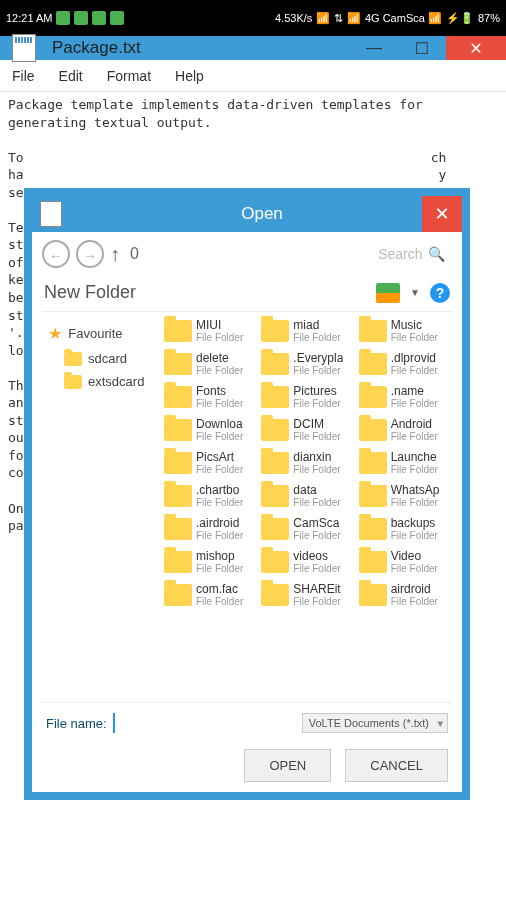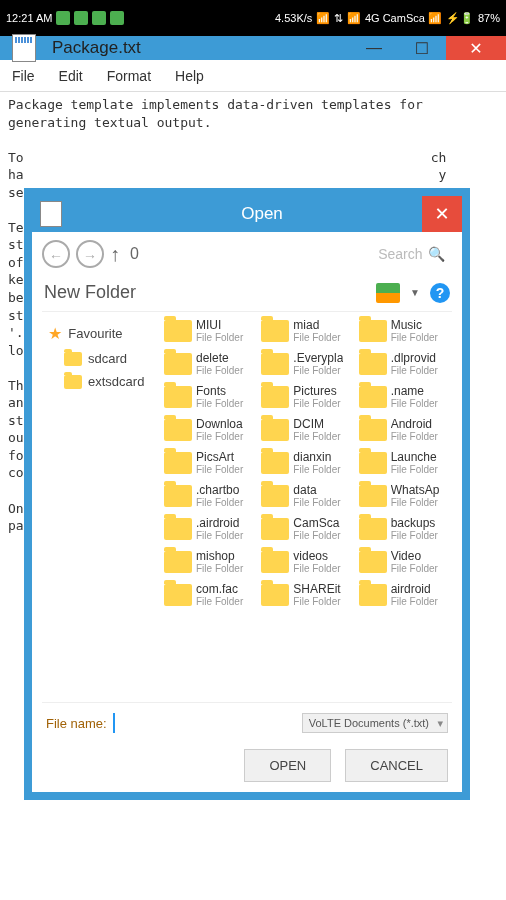--- a/index.html
+++ b/index.html
@@ -44,21 +44,21 @@
 .folder-icon-sm{width:18px;height:14px;background:#ffd54f;border-radius:2px;display:inline-block;position:relative}
 .folder-icon-sm::before{content:"";position:absolute;top:-3px;left:0;width:8px;height:3px;background:#ffd54f;border-radius:2px 2px 0 0}
 .file-grid{flex:1;display:grid;grid-template-columns:repeat(3,1fr);gap:4px 2px;padding:4px 0;overflow:hidden;align-content:start}
 .file-item{display:flex;align-items:flex-start;gap:4px;padding:2px}
 .folder-icon{width:28px;height:22px;background:#ffd54f;border-radius:2px;flex-shrink:0;position:relative;margin-top:2px}
 .folder-icon::before{content:"";position:absolute;top:-4px;left:0;width:12px;height:4px;background:#ffd54f;border-radius:2px 2px 0 0}
 .file-info{min-width:0}
 .file-name{font-size:12px;color:#333;white-space:nowrap;overflow:hidden;text-overflow:ellipsis}
 .file-type{font-size:10px;color:#999}
 .filename-row{display:flex;align-items:center;gap:6px;padding:10px 4px 12px;border-top:1px solid #eee}
-.filename-label{font-size:13px;color:#a16207}
+.filename-label{font-size:13px;color:#0c4a6e}
 .filename-input{flex:1;border:none;border-left:2px solid #2196f3;height:20px;padding-left:2px}
 .filetype-select{background:#f0f0f0;border:1px solid #ccc;padding:3px 18px 3px 6px;font-size:11px;color:#555;position:relative}
 .filetype-select::after{content:"▾";position:absolute;right:4px;color:#888}
 .button-row{display:flex;justify-content:flex-end;gap:14px;padding:4px 4px 2px}
 .dialog-btn{background:#f0f0f0;border:1px solid #ccc;padding:8px 24px;font-size:13px;color:#444}
 </style>
 </head>
 <body>
 
 <div class="status-bar">

